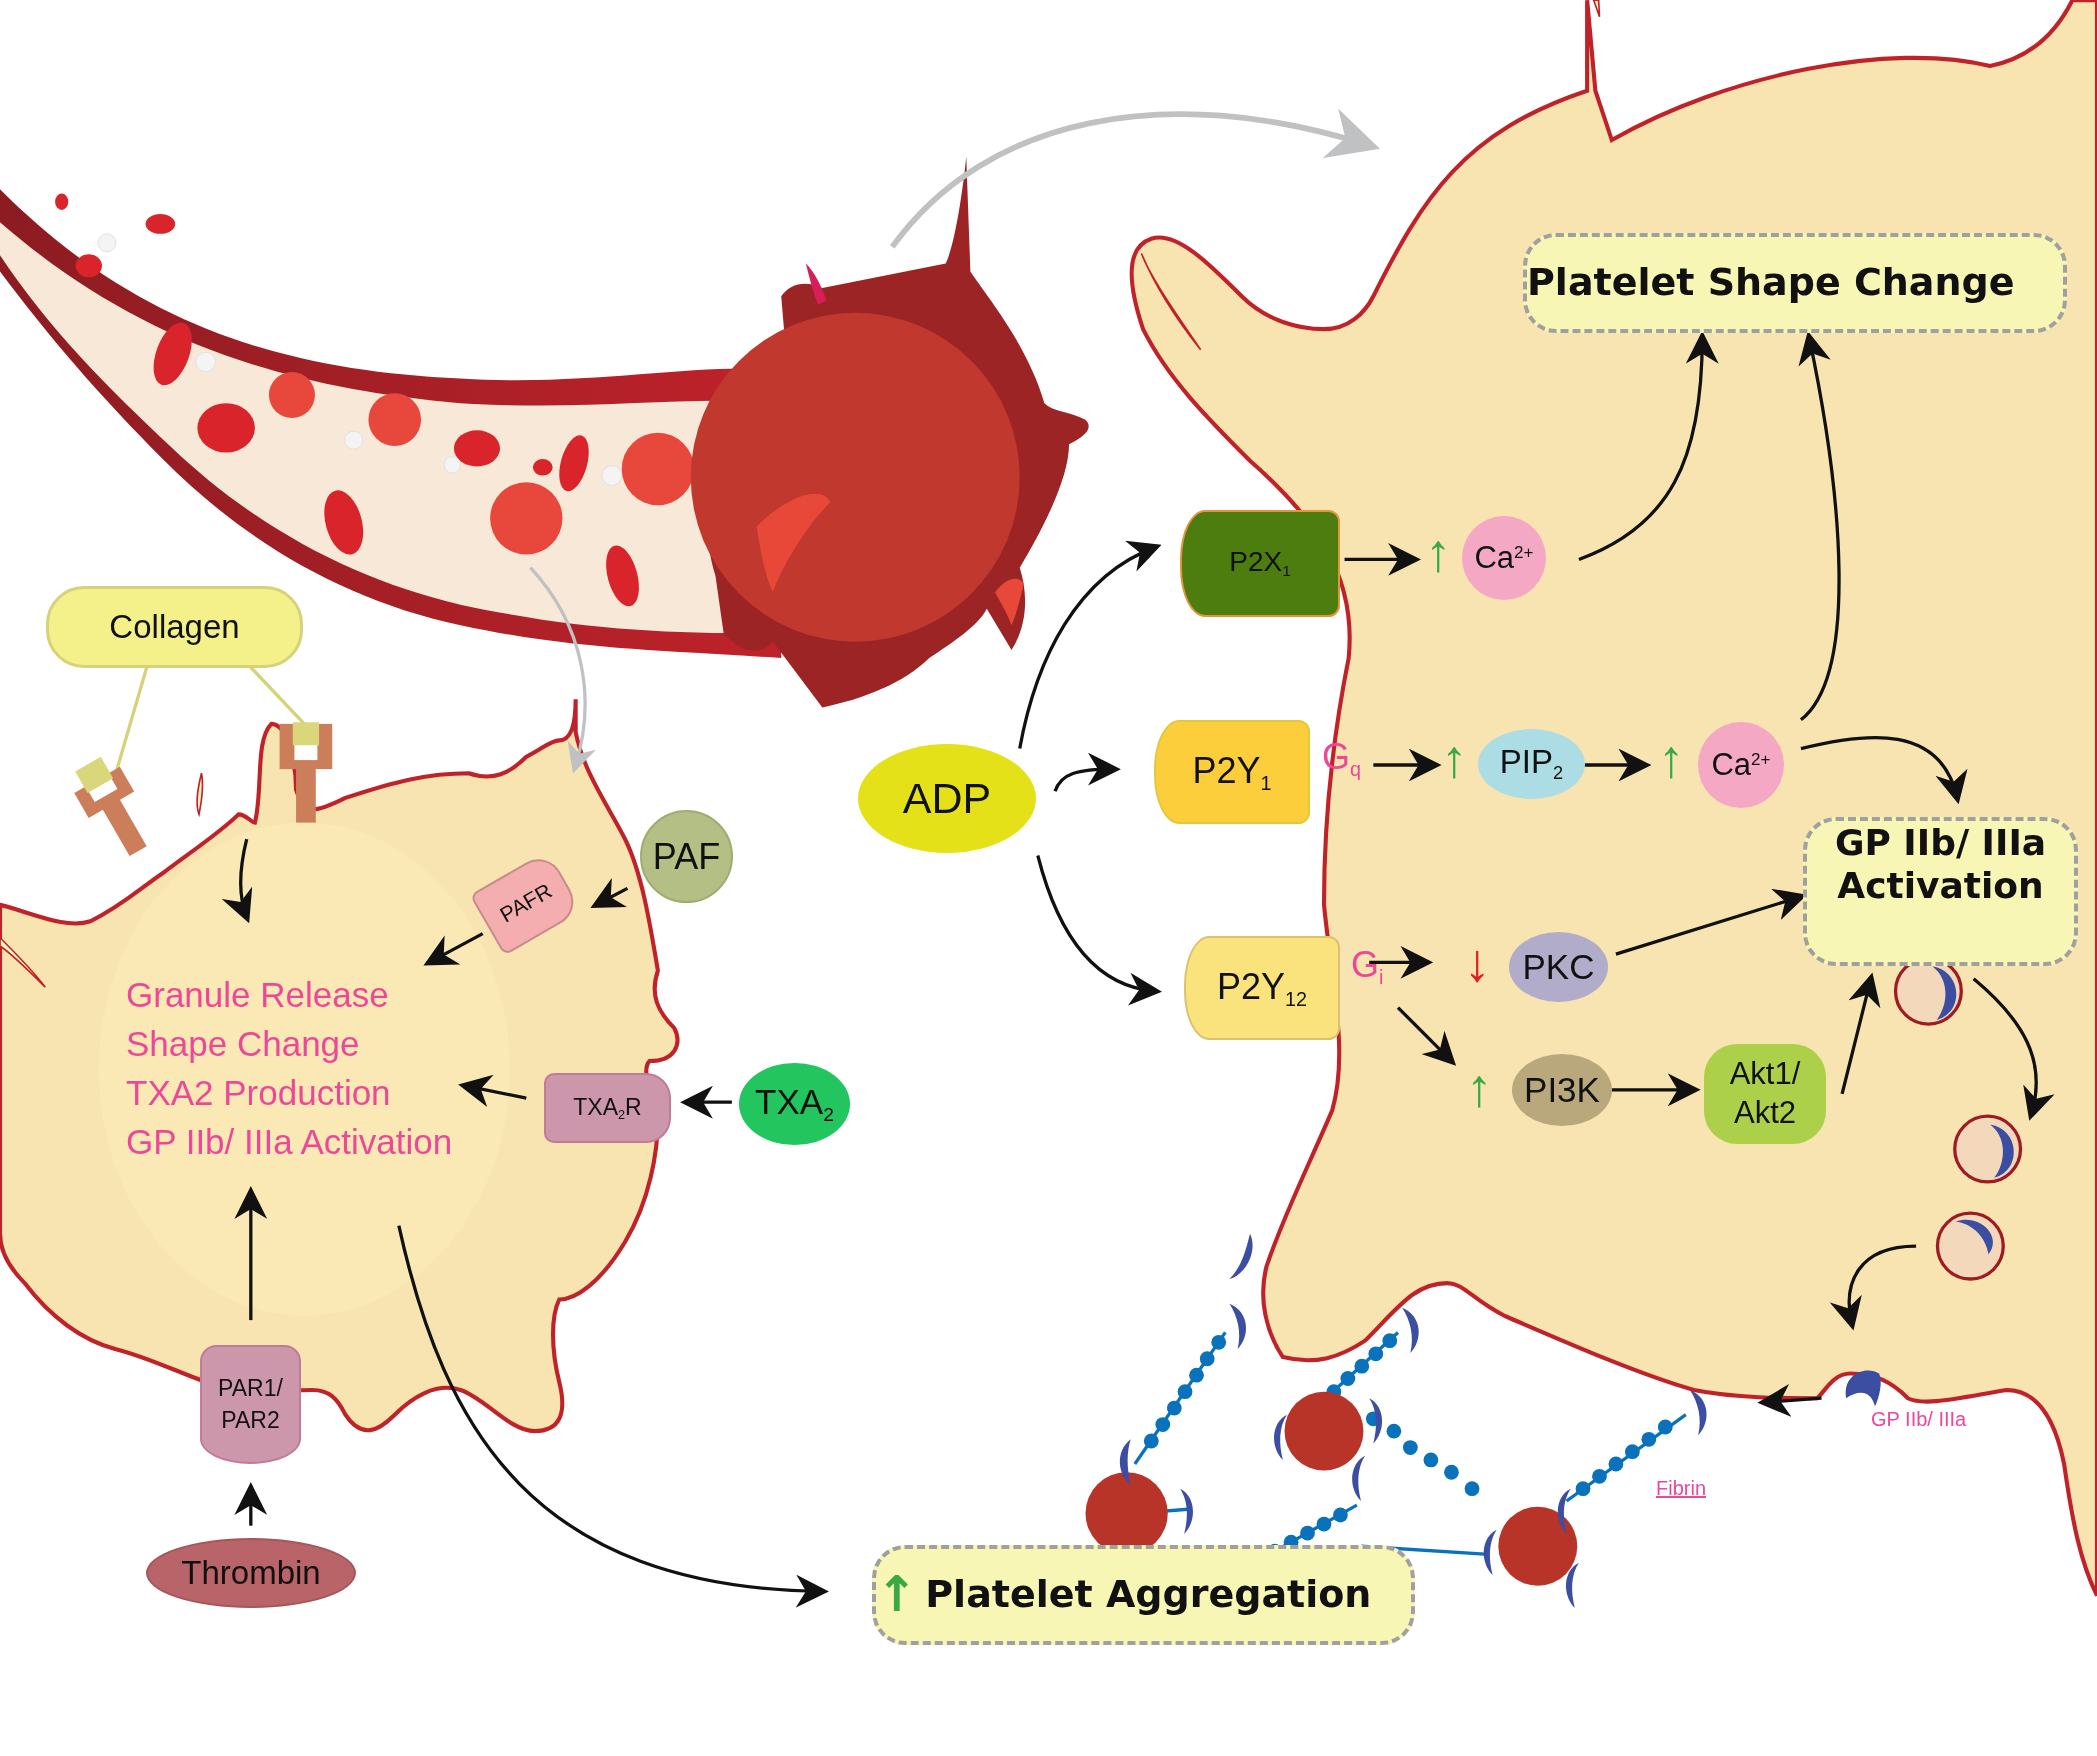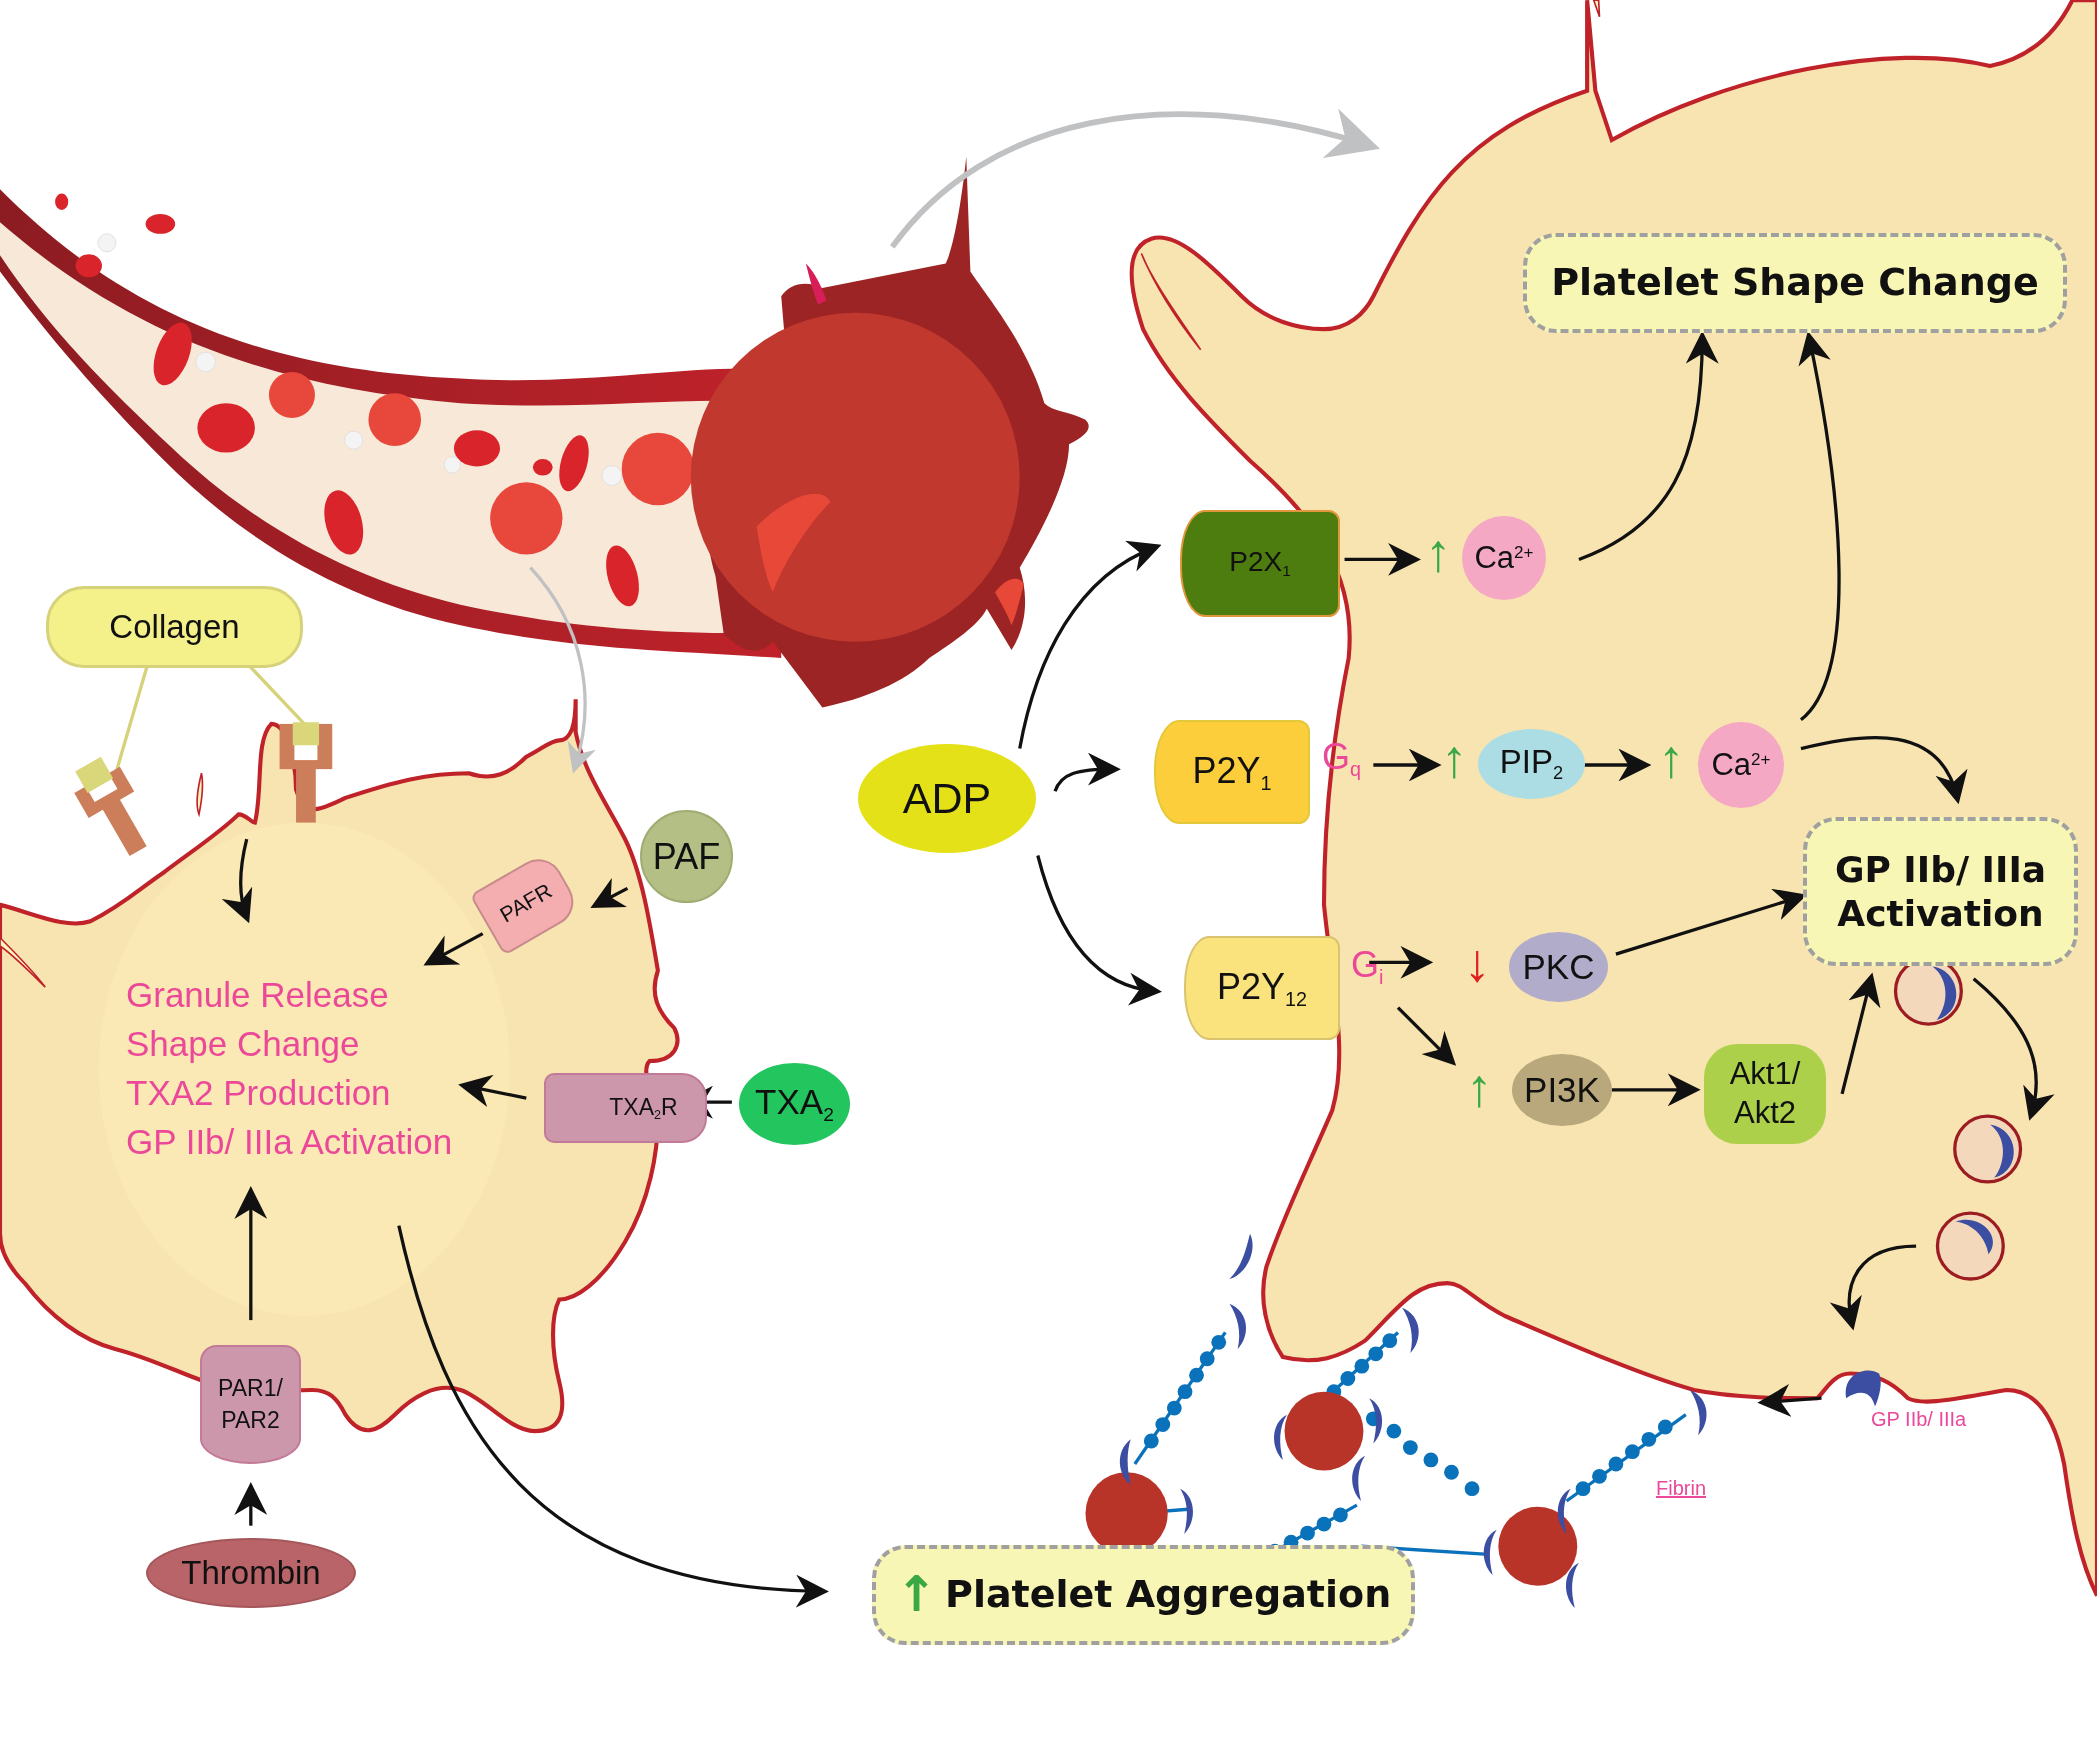--- a/index.html
+++ b/index.html
@@ -1,21 +1,21 @@
 <!DOCTYPE html>
 <html style="font-size:13px"><head>
 <meta charset="utf-8">
 <style>
   html, body { margin:0; padding:0; background:#ffffff; }
   body { width:2097px; height:1757px; position:relative; overflow:hidden; font-family:"DejaVu Sans", sans-serif; }
   svg.stage { position:absolute; left:0; top:0; width:2097px; height:1757px; }
   .lbl { position:absolute; color:#ec4899; font-family:"Liberation Sans", sans-serif; white-space:nowrap; line-height:1; }
   .node { position:absolute; display:flex; align-items:center; justify-content:center; font-family:"Liberation Sans", sans-serif; color:#111; white-space:nowrap; line-height:1.05; text-align:center; }
   .ell { border-radius:50%;text-align:right; }
-  .box-dash { position:absolute; background:#f8f6b4; border:4.1px dashed #a0a0a0; border-radius:33px; display:flex; align-items:center; justify-content:center; font-family:"DejaVu Sans", sans-serif; font-weight:bold; color:#111; text-align:center; line-height:1.2; }
+  .box-dash { position:absolute; background:#f8f6b4; border:4.1px dashed #a0a0a0; border-radius:33px; display:flex; align-items:center; justify-content:flex-start; font-family:"DejaVu Sans", sans-serif; font-weight:bold; color:#111; text-align:center; line-height:1.2; }
   .recept { position:absolute; display:flex; align-items:center; justify-content:center; font-family:"Liberation Sans", sans-serif; color:#111; }
   sub { font-size:0.55em; vertical-align:-0.35em; }
   sup { font-size:0.55em; vertical-align:0.6em; }
   .up { color:#3aa845; font-weight:bold; }
   .down { color:#e02020; font-weight:bold; }
   .process-list div { font-size:35px; line-height:49px; }
 </style>
 </head>
 <body>
 
@@ -229,21 +229,21 @@
 </div>
 
 <div class="node ell" style="left:640px;top:810px;width:89px;height:89px;background:#b4bf86;border:2.5px solid #a0ad72;font-size:36px;">
   <span>PAF</span>
 </div>
 
 <div class="recept" style="left:481px;top:868px;width:86px;height:66px;background:#f4aeb0;border:2.5px solid #c88b8c;border-radius:8.2px 25px 25px 8.2px;transform:rotate(-30deg);font-size:21.4px;">
   <span>PAFR</span>
 </div>
 
-<div class="recept" style="left:544px;top:1073px;width:123px;height:66px;background:#cc97aa;border:2.5px solid #c27a98;border-radius:10px 25px 25px 10px;font-size:23px;padding-left:36px;">
+<div class="recept" style="left:544px;top:1073px;width:123px;height:66px;background:#cc97aa;border:2.5px solid #c27a98;border-radius:10px 25px 25px 10px;font-size:23px;">
   <span><span>TXA</span><sub>2</sub><span>R</span></span>
 </div>
 
 <div class="node ell" style="left:739px;top:1063px;width:111px;height:82px;background:#22c55e;font-size:35px;">
   <span><span>TXA</span><sub>2</sub></span>
 </div>
 
 <div class="process-list lbl" style="left:126px;top:970px;">
   <div>Granule Release</div>
   <div>Shape Change</div>

